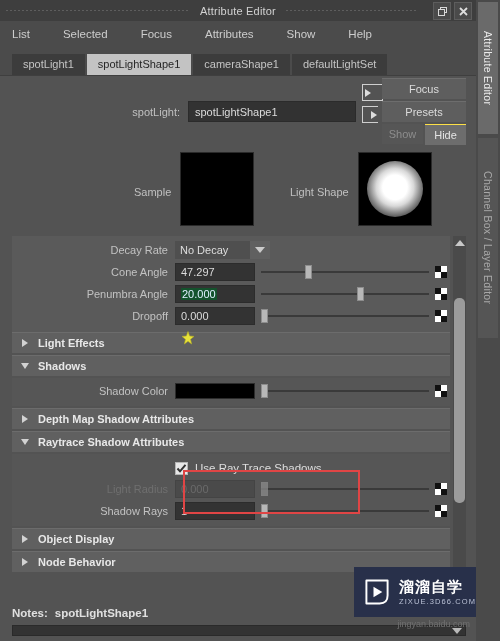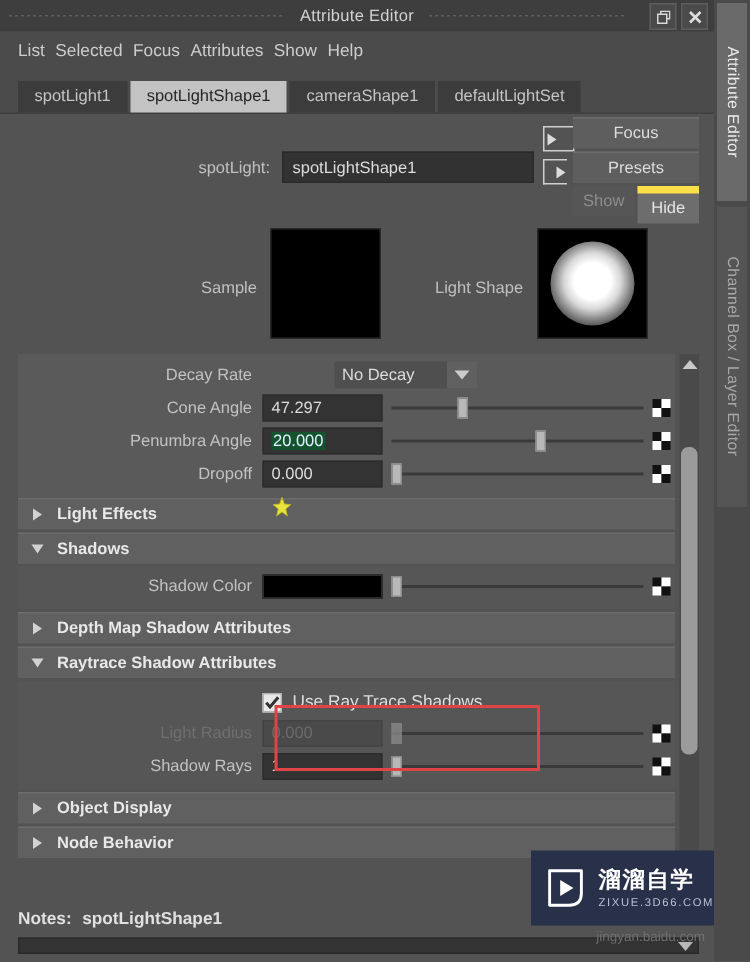--- a/index.html
+++ b/index.html
@@ -23,21 +23,21 @@
   .titlebar .tdots{position:absolute;left:6px;right:60px;top:10px;height:1px;
     background:repeating-linear-gradient(90deg,#5e5e5e 0 2px,transparent 2px 4px);}
   .title-text{position:relative;z-index:2;background:#3e3e3e;padding:0 10px;
     font-size:11px;color:#d2d2d2;font-weight:400;letter-spacing:.2px;}
   .winbtns{position:absolute;right:4px;top:2px;display:flex;gap:3px;z-index:3;}
   .winbtn{width:16px;height:16px;background:#4a4a4a;border:1px solid #5d5d5d;
     display:flex;align-items:center;justify-content:center;color:#d8d8d8;font-size:10px;}
   .winbtn svg{display:block;}
 
   
-  .menubar{height:26px;background:#4b4b4b;display:flex;align-items:center;padding-left:10px;gap:3px;}
+  .menubar{height:26px;background:#4b4b4b;display:flex;align-items:center;padding-left:10px;gap:29px;}
   .menuitem{font-size:11.5px;color:#cdcdcd;padding:2px 2px;cursor:default;}
 
   
   .tabstrip{height:28px;background:#4b4b4b;padding-left:12px;display:flex;align-items:flex-end;gap:2px;
     border-bottom:1px solid #3f3f3f;}
   .ntab{height:21px;line-height:21px;padding:0 11px;font-size:11px;color:#c5c5c5;background:#3c3c3c;}
   .ntab.active{background:#c3c3c3;color:#262626;}
 
   
   .panel{background:#535353;position:relative;height:calc(641px - 21px - 26px - 28px);}
@@ -55,21 +55,21 @@
     top:50%;transform:translateY(-50%);}
   .aicon.in:after{left:2px;}
   .aicon.out:after{left:8px;}
   .aicon.out{border-right:none;width:16px;}
   .rbtns{position:absolute;right:10px;top:2px;width:84px;}
   .rbtn{height:20px;background:#5e5e5e;color:#dcdcdc;font-size:11px;
     display:flex;align-items:center;justify-content:center;margin-bottom:2px;border-top:1px solid #6d6d6d;}
   .shrow{display:flex;gap:2px;}
   .shrow > div{flex:1;height:20px;display:flex;align-items:center;justify-content:center;font-size:11px;}
   .sh-show{color:#8d8d8d;background:#565656;}
-  .sh-hide{color:#e4e4e4;background:#6d6d6d;border-top:5px solid #fde047;}
+  .sh-hide{color:#e4e4e4;background:#6d6d6d;border-top:1px solid #fde047;}
 
   
   .samplerow{position:relative;height:84px;}
   .swlabel{position:absolute;font-size:11px;color:#c0c0c0;}
   .swatch{position:absolute;background:#000;border:1px solid #2a2a2a;}
   .star{position:absolute;width:14px;height:14px;left:181px;top:183px;z-index:5;}
 
   
   .scrollarea{position:absolute;left:12px;right:10px;top:160px;bottom:46px;}
   .scrollinner{position:absolute;left:0;top:0;right:16px;bottom:0;overflow:hidden;}
@@ -83,21 +83,21 @@
   
   .attrblock{background:#5a5a5a;padding:4px 0 4px 0;}
   .arow{height:20px;display:flex;align-items:center;margin-bottom:2px;}
   .alabel{width:156px;text-align:right;padding-right:7px;font-size:11px;color:#c2c2c2;flex:none;}
   .alabel.dim{color:#6f6f6f;}
   .afield{width:80px;height:18px;background:#333333;border:1px solid #2c2c2c;box-sizing:border-box;
     display:flex;align-items:center;padding-left:5px;font-size:11px;color:#dcdcdc;flex:none;}
   .afield.sel span{background:#14532d;color:#dff0ff;padding:0 1px;}
   .afield.dim{color:#6a6a6a;background:#4a4a4a;border-color:#444;}
   .dropdown{width:95px;height:18px;background:#4f4f4f;display:flex;align-items:center;
-    font-size:11px;color:#dedede;padding-left:5px;box-sizing:border-box;position:relative;flex:none;margin-left:48px;}
+    font-size:11px;color:#dedede;padding-left:5px;box-sizing:border-box;position:relative;flex:none;}
   .ddbtn{position:absolute;right:0;top:0;width:20px;height:18px;background:#606060;
     display:flex;align-items:center;justify-content:center;}
   .ddbtn i{width:0;height:0;border-left:5px solid transparent;border-right:5px solid transparent;
     border-top:6px solid #cbcbcb;display:block;}
   .slider{flex:1;height:18px;position:relative;margin-left:6px;margin-right:6px;}
   .strack{position:absolute;left:0;right:0;top:8px;height:2px;background:#3a3a3a;}
   .sthumb{position:absolute;top:2px;width:7px;height:14px;background:#b8b8b8;border:1px solid #8d8d8d;box-sizing:border-box;}
   .sthumb.dim{background:#8a8a8a;opacity:.75;}
   .checker{width:13px;height:13px;flex:none;margin-right:2px;
     background:

